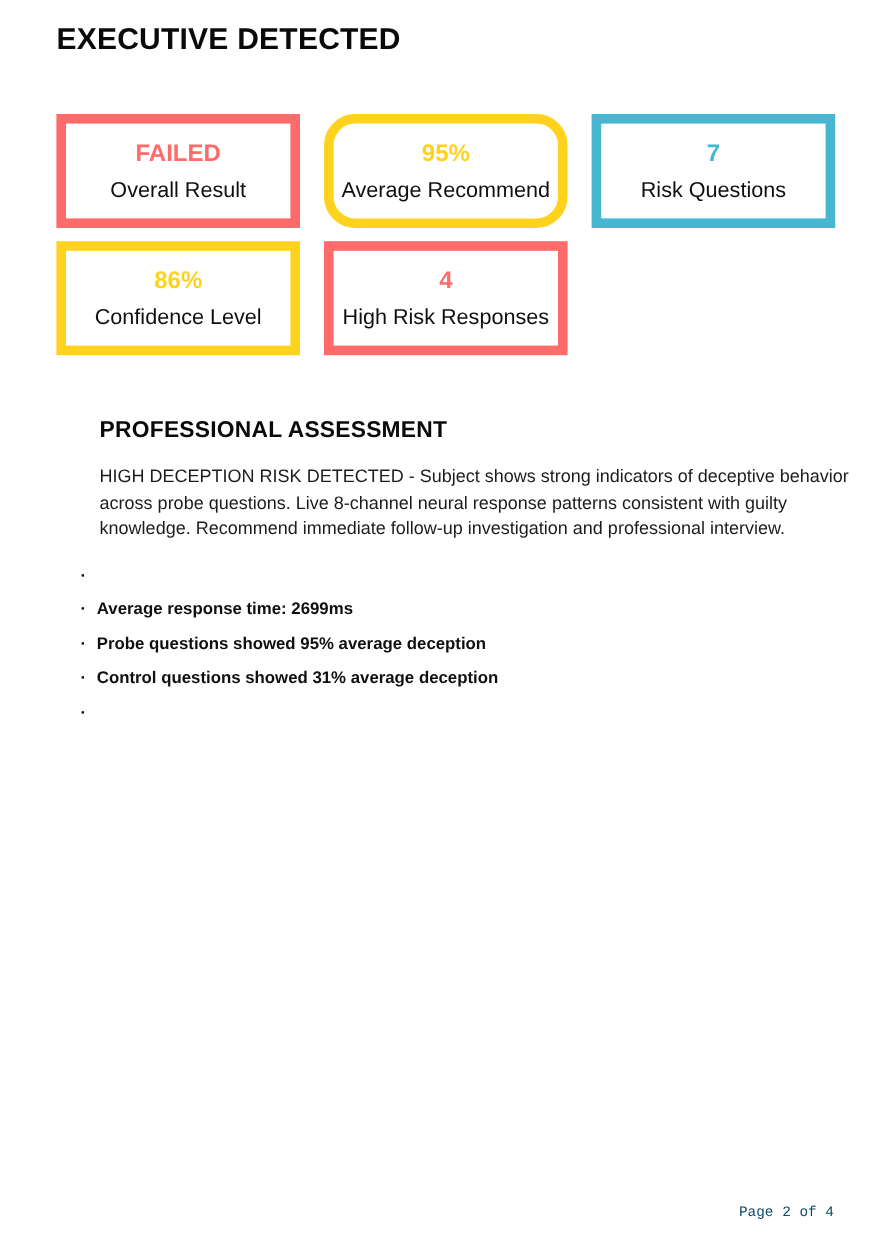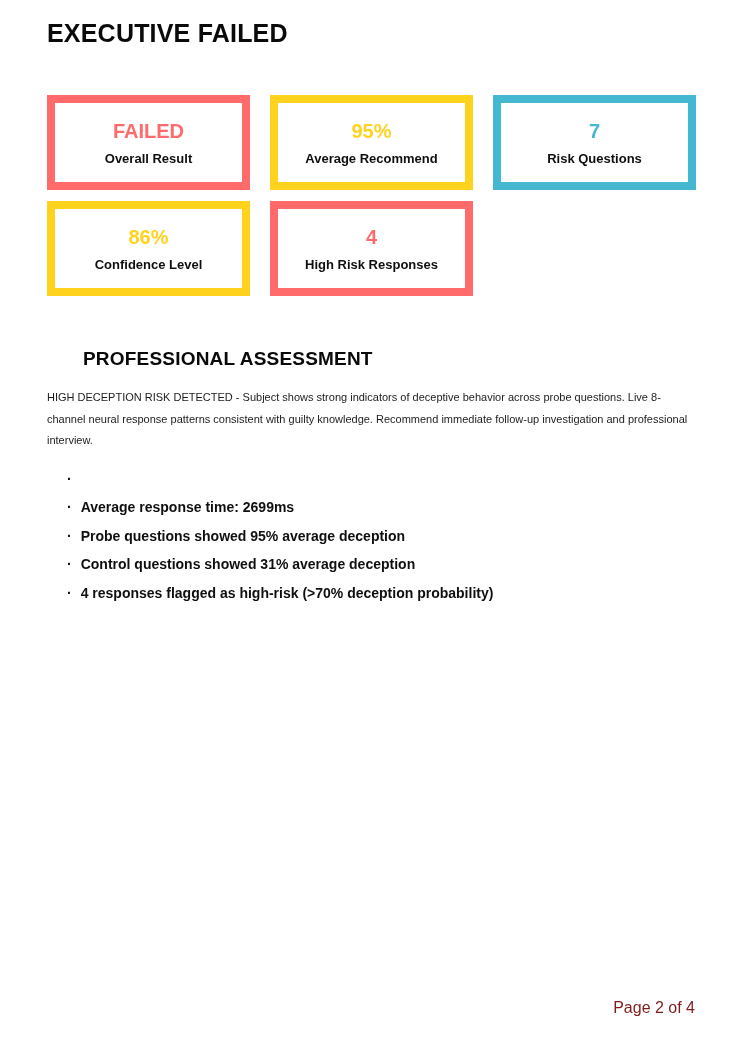--- a/index.html
+++ b/index.html
@@ -38,40 +38,41 @@
     justify-content: center;
     gap: 11px;
     text-align: center;
   }
   .card-value {
     font-size: 20px;
     font-weight: bold;
     line-height: 1;
   }
   .card-label {
-    font-size: 13px;
-    font-weight: bold;
+    font-size: 18px;
+    font-weight: normal;
     color: #0f0f0f;
     line-height: 1;
   }
 
   .section-heading {
     font-size: 19px;
     line-height: 23px;
     font-weight: bold;
     color: #0a0a0a;
     letter-spacing: 0.2px;
   }
   .assessment-heading { margin-top: 51px; margin-left: 36px; }
   .assessment-body {
     margin-top: 17px;
-    font-size: 11px;
+    font-size: 15px;
     line-height: 21.5px;
     color: #1c1c1c;
     width: 649px;
+    margin-left: 36px;
   }
 
   .findings-heading { margin-top: 34px; }
   .findings-list {
     list-style: none;
     margin-top: 20px;
     padding-left: 20px;
   }
   .findings-list li {
     font-size: 14px;
@@ -85,37 +86,38 @@
   .bullet {
     font-weight: bold;
     margin-right: 9px;
     font-size: 14px;
   }
 
   .page-footer {
     position: absolute;
     right: 48px;
     bottom: 27px;
-    font-size: 16px;
-    color: #7f1d1d;
+    font-size: 12px;
+    color: #0c4a6e;
+    font-family: Liberation Mono, monospace;
   }
 </style>
 </head>
 <body>
 
 <div class="page">
 
-  <h1 class="doc-title">EXECUTIVE FAILED</h1>
+  <h1 class="doc-title">EXECUTIVE DETECTED</h1>
 
   <div class="cards">
       <div class="card" style="border-color: rgb(255, 107, 107);">
         <div class="card-value" style="color: rgb(255, 107, 107);">FAILED</div>
         <div class="card-label">Overall Result</div>
       </div>
-      <div class="card" style="border-color: rgb(255, 210, 30);">
+      <div class="card" style="border-color: rgb(255, 210, 30); border-radius: 26px;">
         <div class="card-value" style="color: rgb(255, 210, 30);">95%</div>
         <div class="card-label">Average Recommend</div>
       </div>
       <div class="card" style="border-color: rgb(69, 183, 209);">
         <div class="card-value" style="color: rgb(69, 183, 209);">7</div>
         <div class="card-label">Risk Questions</div>
       </div>
       <div class="card" style="border-color: rgb(255, 210, 30);">
         <div class="card-value" style="color: rgb(255, 210, 30);">86%</div>
         <div class="card-label">Confidence Level</div>
@@ -142,19 +144,18 @@
       <li>
         <span class="bullet">·</span>
         <span>Probe questions showed 95% average deception</span>
       </li>
       <li>
         <span class="bullet">·</span>
         <span>Control questions showed 31% average deception</span>
       </li>
       <li>
         <span class="bullet">·</span>
-        <span>4 responses flagged as high-risk (&gt;70% deception probability)</span>
       </li>
     </ul>
 
   <div class="page-footer">Page 2 of 4</div>
 
 </div>
 
 </body></html>

